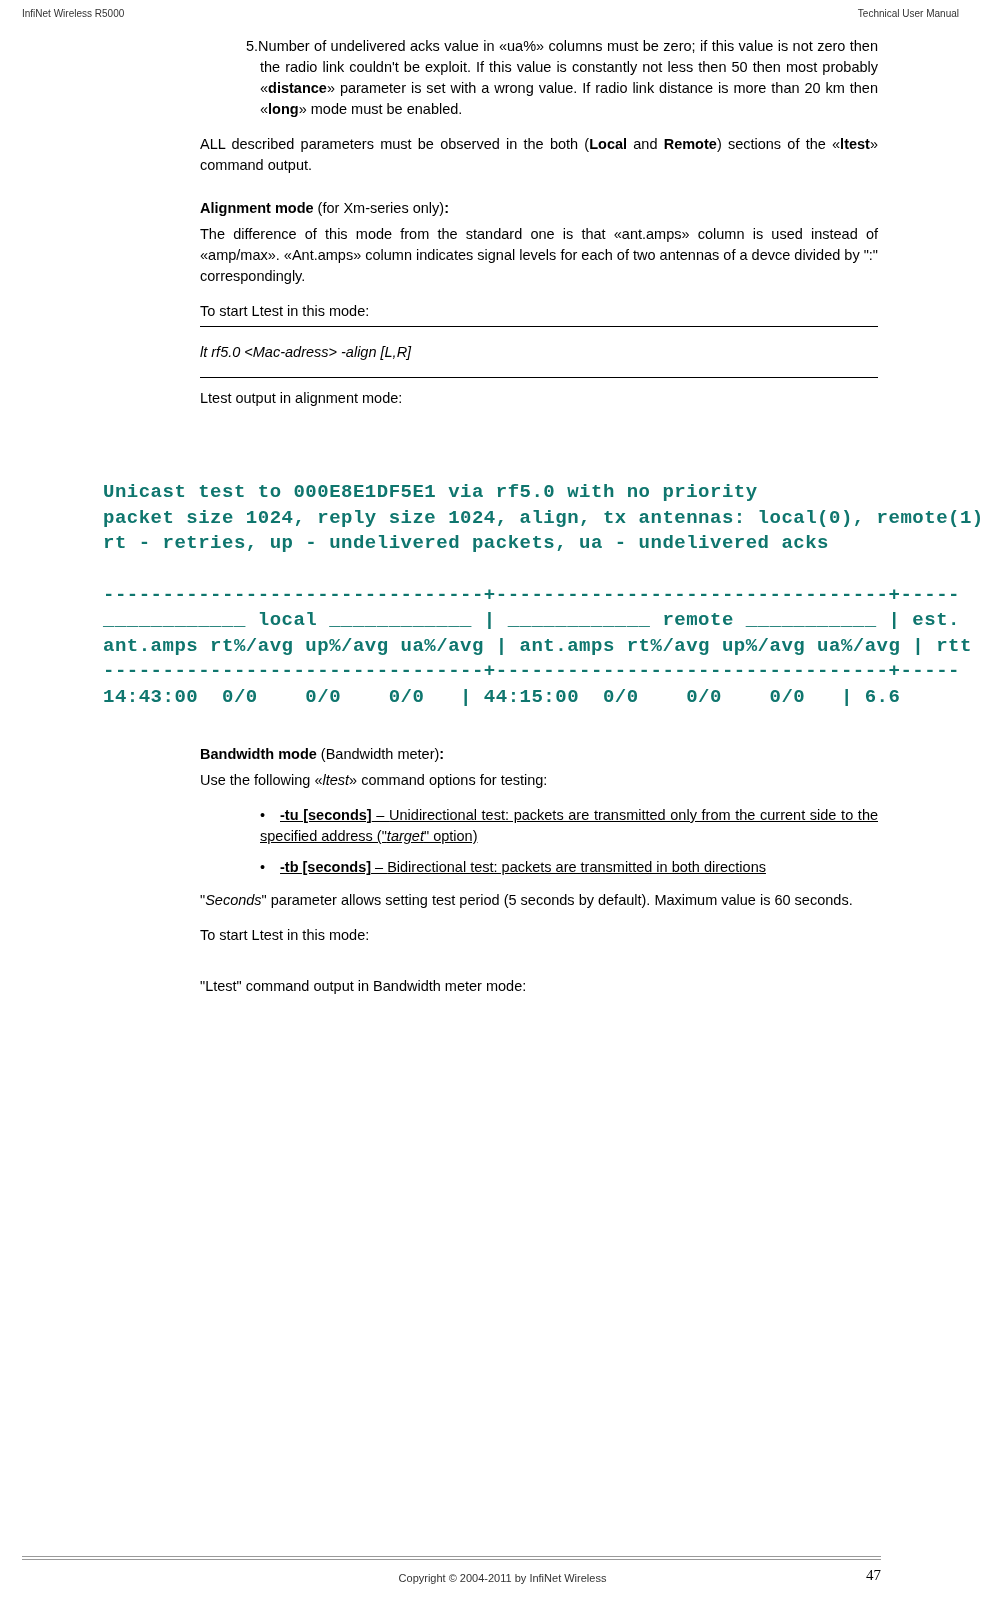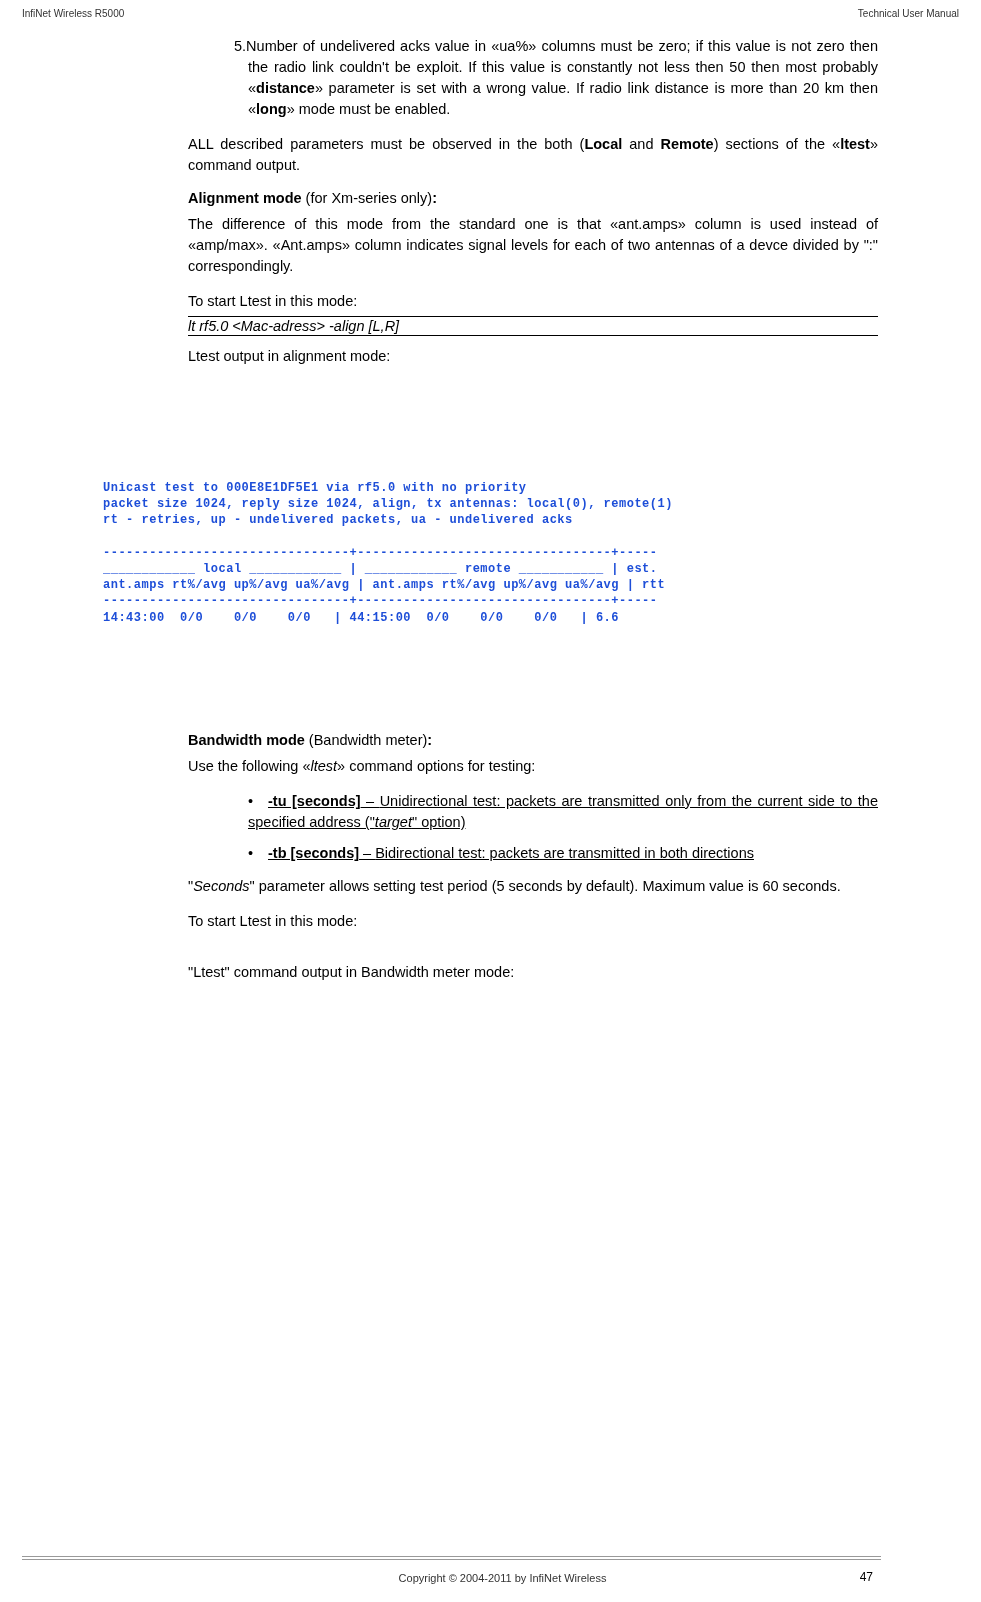--- a/index.html
+++ b/index.html
@@ -23,55 +23,55 @@
     left: 22px;
     right: 22px;
     display: flex;
     justify-content: space-between;
     font-size: 10px;
     color: #333;
   }
   .main {
     position: absolute;
     top: 36px;
-    left: 188px;
+    left: 200px;
     right: 103px;
     text-align: justify;
   }
   .num-indent {
     padding-left: 60px;
     text-indent: -14px;
   }
   .para {
     margin: 0 0 14px 0;
     line-height: 1.45;
   }
   .section-title {
     font-weight: bold;
-    margin-top: 10px;
+    margin-top: 24px;
     margin-bottom: 8px;
   }
   .rule-top { border-top: 1px solid #000; }
   .rule-bot { border-bottom: 1px solid #000; }
   .cmdline {
     font-style: italic;
-    padding: 1px 0;
+    padding: 17px 0;
     margin-bottom: 10px;
   }
   .term-img {
     position: absolute;
     left: 103px;
     right: 103px;
   }
   .terminal {
     font-family: "Courier New", monospace;
-    font-size: 12px;
+    font-size: 19px;
     letter-spacing: 0.5px;
     white-space: pre;
-    color: #1d4ed8;
+    color: #0f766e;
     font-weight: bold;
     line-height: 1.35;
   }
   ul.opts {
     list-style: none;
     margin: 0 0 12px 0;
     padding: 0 0 0 60px;
   }
   ul.opts li {
     margin-bottom: 10px;
@@ -100,22 +100,23 @@
     left: 0;
     right: 0;
     text-align: center;
     font-size: 11px;
     color: #333;
     margin-left: 24px;
   }
   .pagenum {
     position: absolute;
     bottom: 18px;
-    right: 108px;
-    font-size: 12px;
+    right: 100px;
+    font-size: 15px;
+    font-family: Liberation Serif, serif;
   }
 </style>
 </head>
 <body>
 
 <div class="page">
 
   <div class="header">
     <span>InfiNet Wireless R5000</span>
     <span>Technical User Manual</span>

